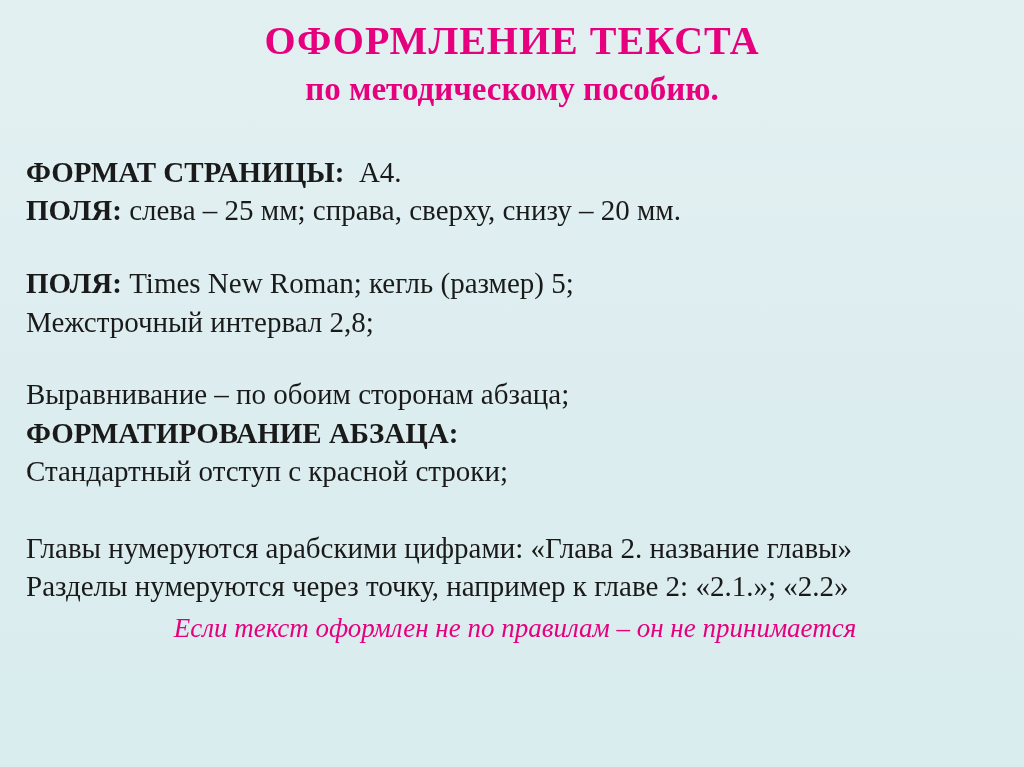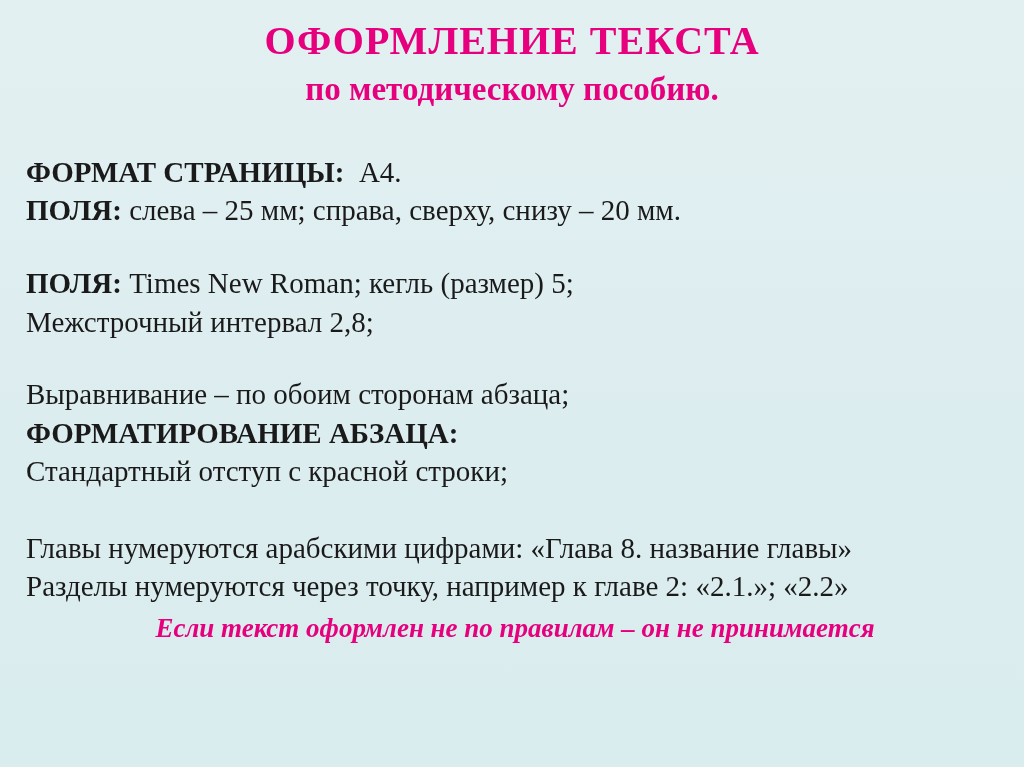--- a/index.html
+++ b/index.html
@@ -59,21 +59,21 @@
   .gap-md {
     height: 34px;
   }
   .gap-lg {
     height: 38px;
   }
   .footer-warning {
     margin-top: 6px;
     text-align: center;
     font-family: "Liberation Serif", serif;
-    font-weight: bold;
+    font-weight: normal;
     font-style: italic;
     font-size: 27px;
     color: #e6007e;
     line-height: 1.2;
   }
 </style>
 </head>
 <body>
 
 <div class="slide">
@@ -94,19 +94,19 @@
     <div class="line"><b></b><span>Межстрочный интервал 2,8;</span></div>
 
     <div class="gap-md"></div>
 
     <div class="line"><b></b><span>Выравнивание – по обоим сторонам абзаца;</span></div>
     <div class="line"><b>ФОРМАТИРОВАНИЕ АБЗАЦА:</b><span></span></div>
     <div class="line"><b></b><span>Стандартный отступ с красной строки;</span></div>
 
     <div class="gap-lg"></div>
 
-    <div class="line"><b></b><span>Главы нумеруются арабскими цифрами: «Глава 8. название главы»</span></div>
+    <div class="line"><b></b><span>Главы нумеруются арабскими цифрами: «Глава 2. название главы»</span></div>
     <div class="line"><b></b><span>Разделы нумеруются через точку, например к главе 2: «2.1.»; «2.2»</span></div>
 
     <div class="footer-warning">Если текст оформлен не по правилам – он не принимается</div>
 
   </div>
 </div>
 
 </body></html>

